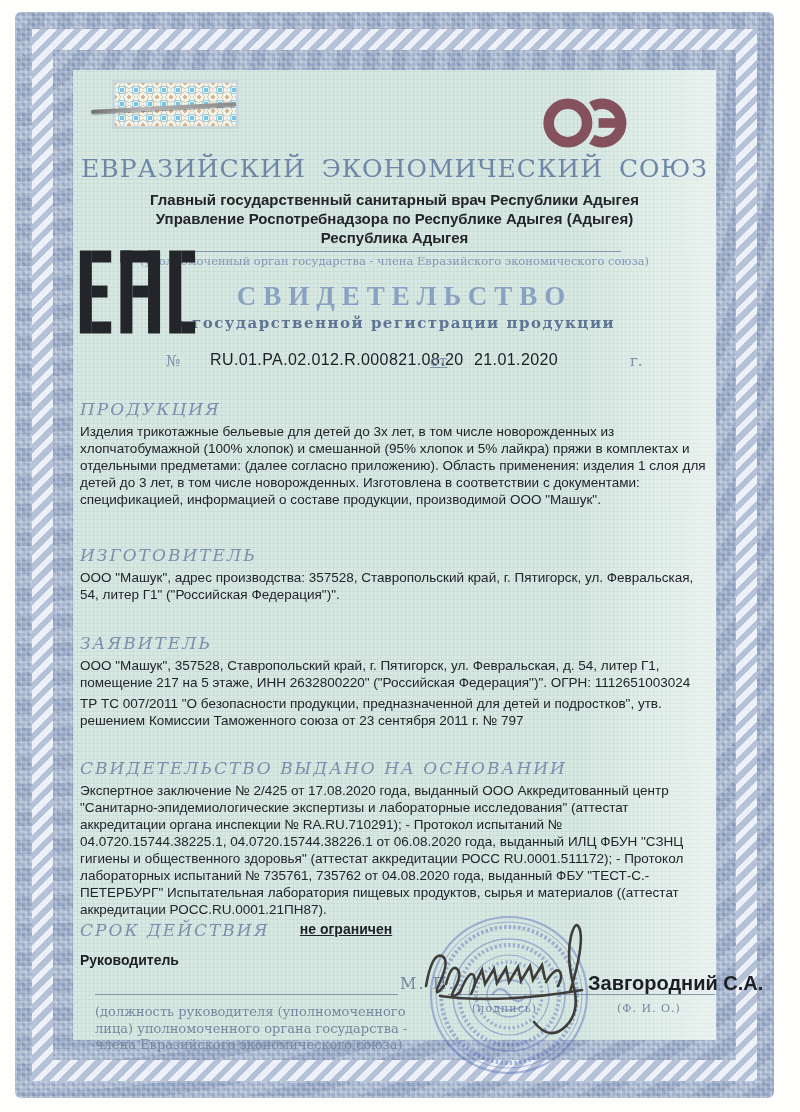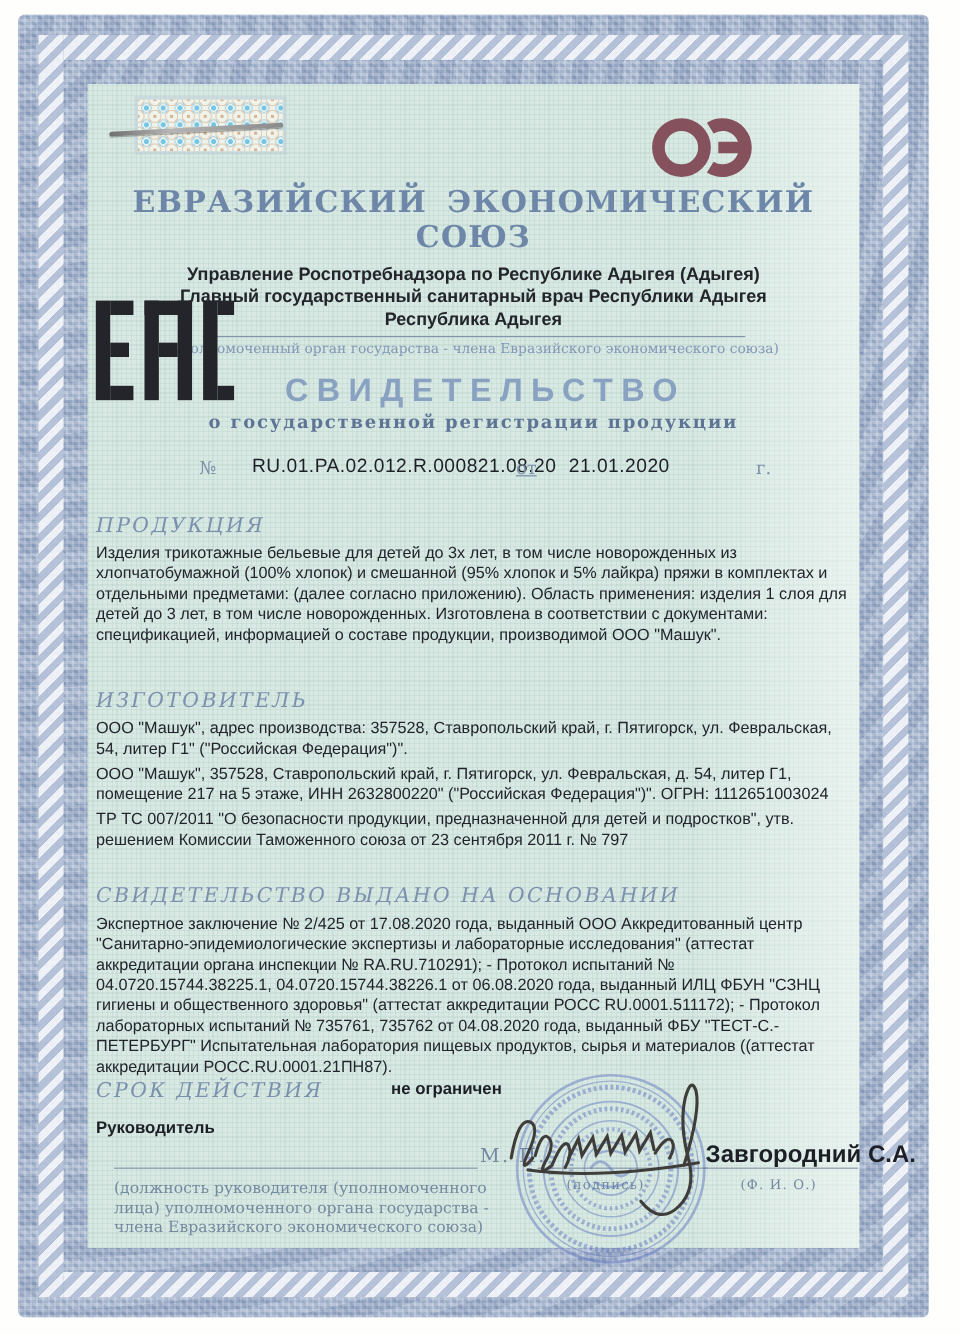--- a/index.html
+++ b/index.html
@@ -32,42 +32,42 @@
 
   .holo-sticker{position:absolute;left:42px;top:13px;width:121px;height:43px;background-color:#eef3ec;
     background-image:
       radial-gradient(circle, rgba(110,195,230,.95) 0 2.2px, rgba(110,195,230,0) 2.2px 3.4px, rgba(135,195,225,.75) 3.4px 4.4px, rgba(0,0,0,0) 4.4px),
       radial-gradient(circle, rgba(214,168,126,.85) 0 1.6px, rgba(0,0,0,0) 1.6px 4.6px, rgba(214,168,126,.55) 4.6px 5.6px, rgba(0,0,0,0) 5.6px);
     background-size:14px 14px,14px 14px;background-position:0 0,7px 7px;
     box-shadow:0 0 0 3px rgba(190,205,215,.45);}
 
   .se-logo{position:absolute;left:468px;top:24px;}
 
-  .hdr-title{margin:0;padding-top:84px;text-align:center;font-family:"DejaVu Serif",serif;font-weight:bold;font-size:25px;letter-spacing:1px;word-spacing:7px;color:#6e87a8;}
+  .hdr-title{margin:0;padding-top:84px;text-align:center;font-family:"DejaVu Serif",serif;font-weight:normal;font-size:25px;letter-spacing:1px;word-spacing:7px;color:#6e87a8;}
   .hdr-org{margin-top:7px;text-align:center;font-size:15px;line-height:19px;font-weight:600;color:#23252b;}
   .hdr-rule{width:452px;margin:4px auto 0;border-top:1px solid #8496ac;}
   .hdr-caption{margin-top:2px;text-align:center;font-family:"DejaVu Serif",serif;font-size:11.5px;color:#8296b6;}
 
   .eac-logo{position:absolute;left:5px;top:178px;}
 
-  .title-main{margin-top:13px;text-align:center;font-family:Liberation Sans, sans-serif;font-weight:bold;font-size:27px;letter-spacing:7px;color:#8aa2c2;padding-left:20px;}
+  .title-main{margin-top:13px;text-align:center;font-family:Liberation Serif, serif;font-weight:bold;font-size:27px;letter-spacing:7px;color:#8aa2c2;padding-left:20px;}
   .title-sub{margin-top:2px;text-align:center;font-family:"DejaVu Serif",serif;font-weight:bold;font-size:15px;letter-spacing:1.5px;color:#5d7495;}
 
   .reg-row{position:relative;height:24px;margin-top:18px;}
   .reg-row .lab{position:absolute;font-family:"DejaVu Serif",serif;font-size:15px;color:#7b90a9;top:2px;}
   .reg-row .val{position:absolute;font-size:16px;color:#1d1f26;letter-spacing:.4px;top:1px;}
   .pos-no{left:86px;} .pos-num{left:130px;} .pos-ot{left:350px;text-decoration:underline;} .pos-date{left:394px;} .pos-g{left:550px;}
 
   .sec-heading{font-family:"DejaVu Serif",serif;font-size:17px;letter-spacing:2px;color:#7b90ae;font-style:italic;}
   .sec-text{margin-top:4px;font-size:13.5px;line-height:17px;color:#22242c;width:632px;}
   .mt-prod{margin-top:25px;} .mt-man{margin-top:37px;} .mt-app{margin-top:30px;} .mt-conf{margin-top:46px;} .mt-base{margin-top:29px;}
 
   .validity-row{margin-top:2px;}
   .validity-row .sec-heading{display:inline-block;}
-  .validity-value{display:inline-block;margin-left:52px;font-weight:bold;font-size:14px;color:#1d1f26;vertical-align:2px;}
+  .validity-value{display:inline-block;margin-left:26px;font-weight:bold;font-size:14px;color:#1d1f26;vertical-align:2px;text-decoration:underline;}
 
   .bottom-block{position:relative;margin-top:8px;height:112px;}
   .role-label{position:absolute;left:0;top:4px;font-weight:bold;font-size:14px;color:#1d1f26;}
   .sig-line{position:absolute;border-bottom:1.5px solid #8a97a8;}
   .role-line{left:15px;top:46px;width:303px;}
   .pen-line{left:368px;top:46px;width:142px;}
   .name-line{left:505px;top:46px;width:130px;}
   .role-caption{position:absolute;left:15px;top:56px;width:338px;font-family:"DejaVu Serif",serif;font-size:13px;line-height:16.5px;color:#74889f;}
   .mp-label{position:absolute;left:320px;top:26px;font-family:"DejaVu Serif",serif;font-size:16px;letter-spacing:2px;color:#74889f;}
   .sign-caption{position:absolute;left:392px;top:54px;font-family:"DejaVu Serif",serif;font-size:11px;letter-spacing:1px;color:#74889f;}
@@ -93,22 +93,22 @@
           <path d="M 53 13 A 20 20 0 1 1 53 47" fill="none" stroke="#84515d" stroke-width="11"></path>
           <path d="M 60 30 H 83" stroke="#84515d" stroke-width="10"></path>
         </svg>
       </div>
 
       <div class="staple"></div>
 
       <div class="content">
         <div class="hdr-title">ЕВРАЗИЙСКИЙ ЭКОНОМИЧЕСКИЙ СОЮЗ</div>
         <div class="hdr-org">
+          <div>Главный государственный санитарный врач Республики Адыгея</div>
           <div>Управление Роспотребнадзора по Республике Адыгея (Адыгея)</div>
-          <div>Главный государственный санитарный врач Республики Адыгея</div>
           <div>Республика Адыгея</div>
         </div>
         <div class="hdr-rule"></div>
         <div class="hdr-caption">(уполномоченный орган государства - члена Евразийского экономического союза)</div>
 
         <div class="eac-logo">
           <svg width="118" height="88" viewBox="0 0 128 92">
             <g fill="#23252a">
               <rect x="2" y="1" width="13" height="90"></rect>
               <rect x="15" y="1" width="21" height="13"></rect>
@@ -135,20 +135,21 @@
           <span class="val pos-date">21.01.2020</span>
           <span class="lab pos-g">г.</span>
         </div>
 
         <div class="sec-heading mt-prod">ПРОДУКЦИЯ</div>
         <div class="sec-text">Изделия трикотажные бельевые для детей до 3х лет, в том числе новорожденных из хлопчатобумажной (100% хлопок) и смешанной (95% хлопок и 5% лайкра) пряжи в комплектах и отдельными предметами: (далее согласно приложению). Область применения: изделия 1 слоя для детей до 3 лет, в том числе новорожденных. Изготовлена в соответствии с документами: спецификацией, информацией о составе продукции, производимой ООО "Машук".</div>
 
         <div class="sec-heading mt-man">ИЗГОТОВИТЕЛЬ</div>
         <div class="sec-text">ООО "Машук", адрес производства: 357528, Ставропольский край, г. Пятигорск, ул. Февральская, 54, литер Г1" ("Российская Федерация")".</div>
 
+        <div class="sec-heading mt-app">ЗАЯВИТЕЛЬ</div>
         <div class="sec-text">ООО "Машук", 357528, Ставропольский край, г. Пятигорск, ул. Февральская, д. 54, литер Г1, помещение 217 на 5 этаже, ИНН 2632800220" ("Российская Федерация")". ОГРН: 1112651003024</div>
 
         <div class="sec-text">ТР ТС 007/2011 "О безопасности продукции, предназначенной для детей и подростков", утв. решением Комиссии Таможенного союза от 23 сентября 2011 г. № 797</div>
 
         <div class="sec-heading mt-base">СВИДЕТЕЛЬСТВО ВЫДАНО НА ОСНОВАНИИ</div>
         <div class="sec-text">Экспертное заключение № 2/425 от 17.08.2020 года, выданный ООО Аккредитованный центр "Санитарно-эпидемиологические экспертизы и лабораторные исследования" (аттестат аккредитации органа инспекции № RA.RU.710291); - Протокол испытаний № 04.0720.15744.38225.1, 04.0720.15744.38226.1 от 06.08.2020 года, выданный ИЛЦ ФБУН "СЗНЦ гигиены и общественного здоровья" (аттестат аккредитации РОСС RU.0001.511172); - Протокол лабораторных испытаний № 735761, 735762 от 04.08.2020 года, выданный ФБУ "ТЕСТ-С.-ПЕТЕРБУРГ" Испытательная лаборатория пищевых продуктов, сырья и материалов ((аттестат аккредитации РОСС.RU.0001.21ПН87).</div>
 
         <div class="validity-row">
           <span class="sec-heading">СРОК ДЕЙСТВИЯ</span>
           <span class="validity-value">не ограничен</span>

